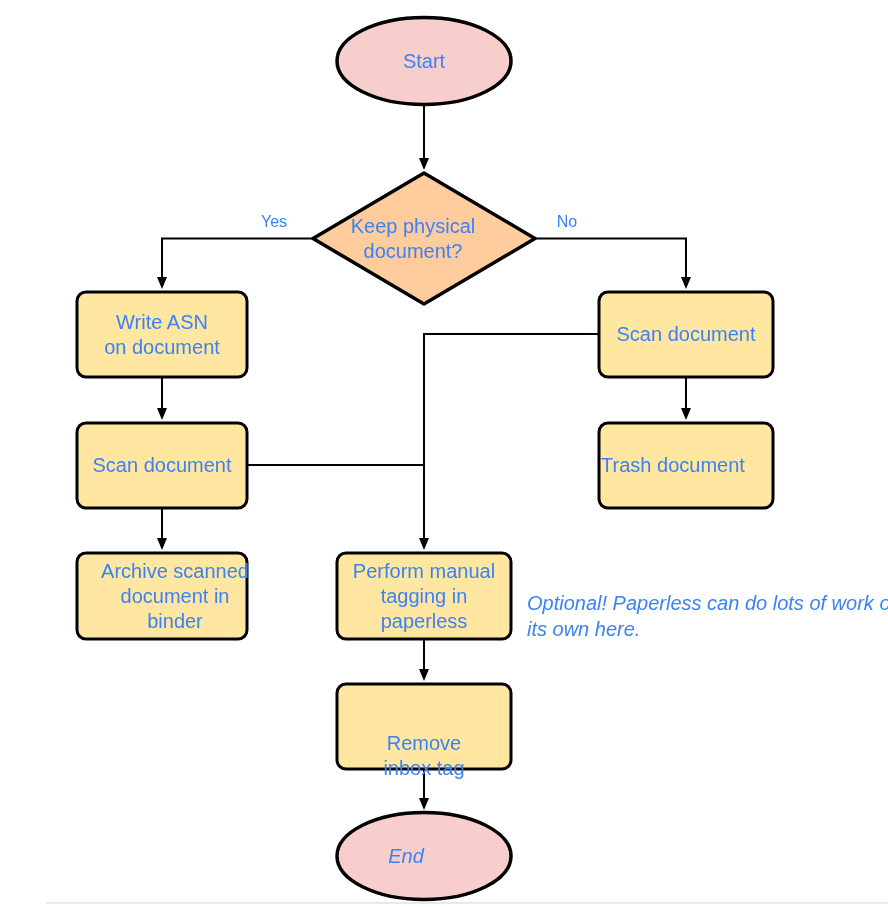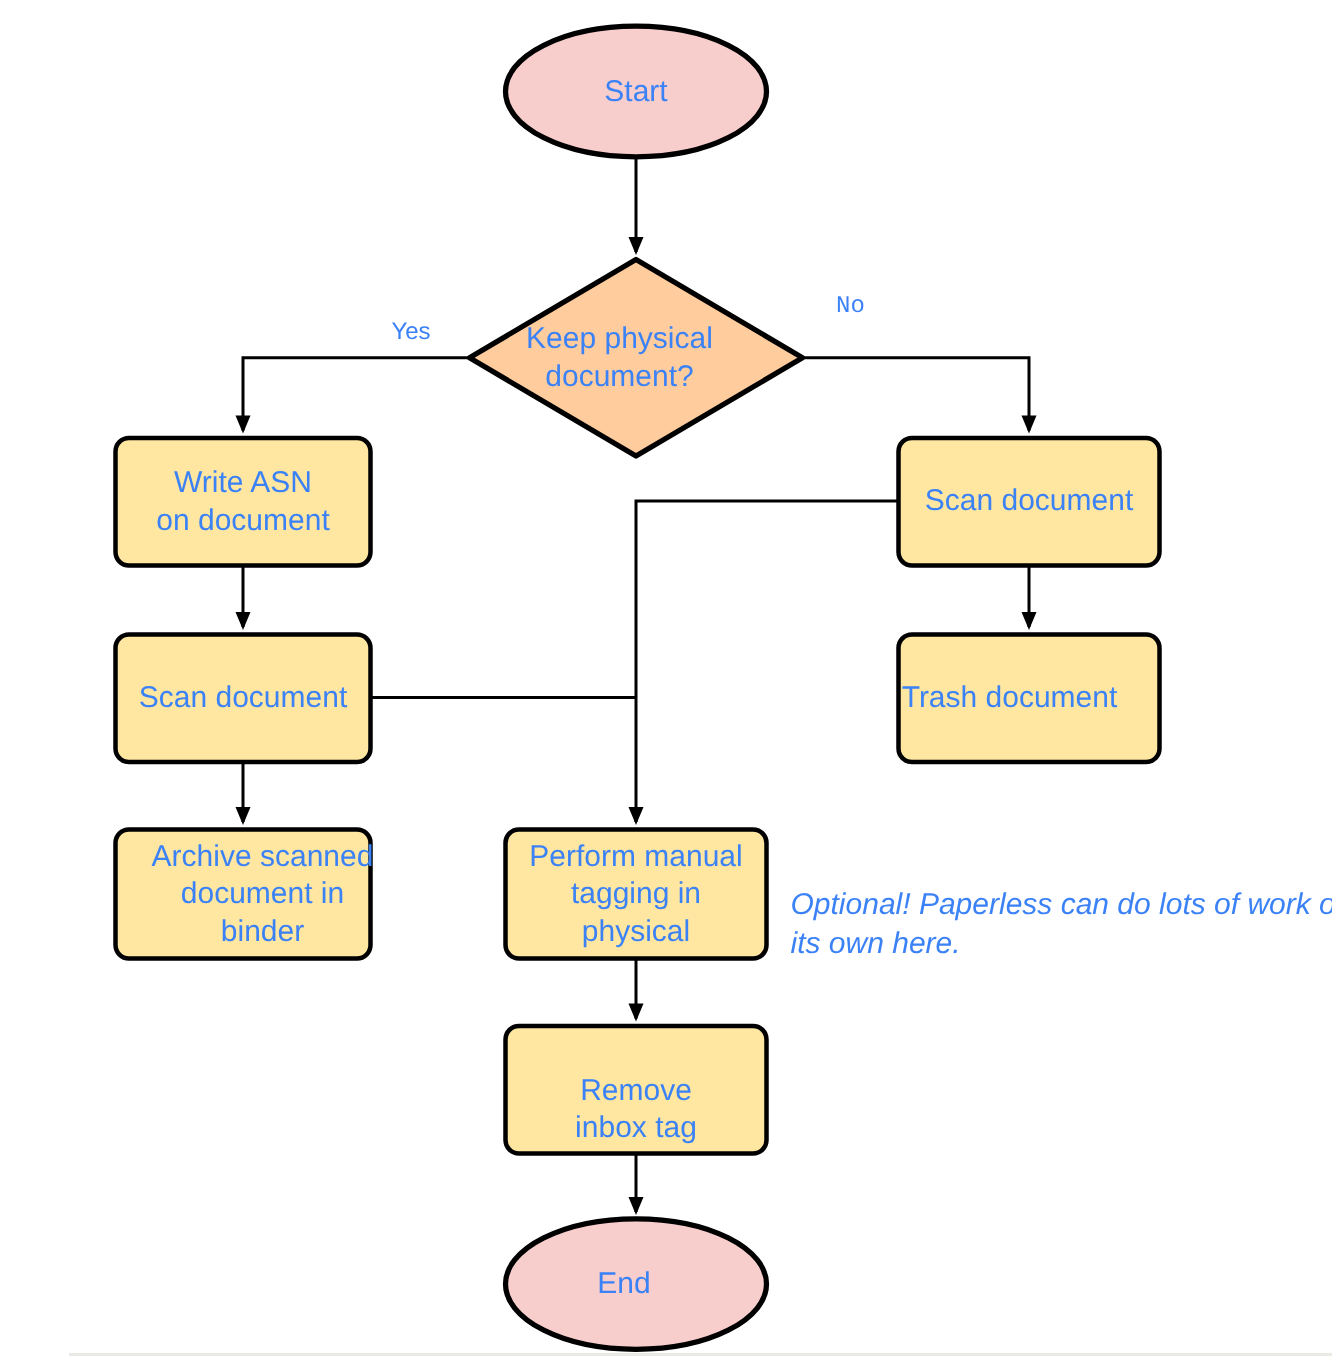--- a/index.html
+++ b/index.html
@@ -118,29 +118,29 @@
   <div class="node-label" style="left:31px; top:553px; width:196px; height:86px;">Archive scanned
 document in
 binder</div>
 
   <div class="node-label" style="left:553px; top:292px; width:174px; height:85px;">Scan document</div>
 
   <div class="node-label" style="left:553px; top:423px; width:148px; height:85px;">Trash document</div>
 
   <div class="node-label" style="left:291px; top:553px; width:174px; height:86px;">Perform manual
 tagging in
-physical</div>
+paperless</div>
 
-  <div class="node-label" style="left:291px; top:700px; width:174px; height:80px;">Remove
+  <div class="node-label" style="left:291px; top:716px; width:174px; height:80px;">Remove
 inbox tag</div>
 
-  <div class="node-label" style="left:282px; top:812px; width:176px; height:88px;">End</div>
+  <div class="node-label" style="left:272px; top:812px; width:176px; height:88px;font-style:italic;">End</div>
 
   <div class="edge-label" style="left:203px; top:210px; width:50px; height:24px;">Yes</div>
 
-  <div class="edge-label" style="left:496px; top:192px; width:50px; height:24px;font-family:Liberation Mono, monospace;">No</div>
+  <div class="edge-label" style="left:496px; top:210px; width:50px; height:24px;">No</div>
 
   <div class="annotation">Optional! Paperless can do lots of work on
 its own here.</div>
 
   <div class="bottom-line"></div>
 
 </div>
 
 </body></html>

